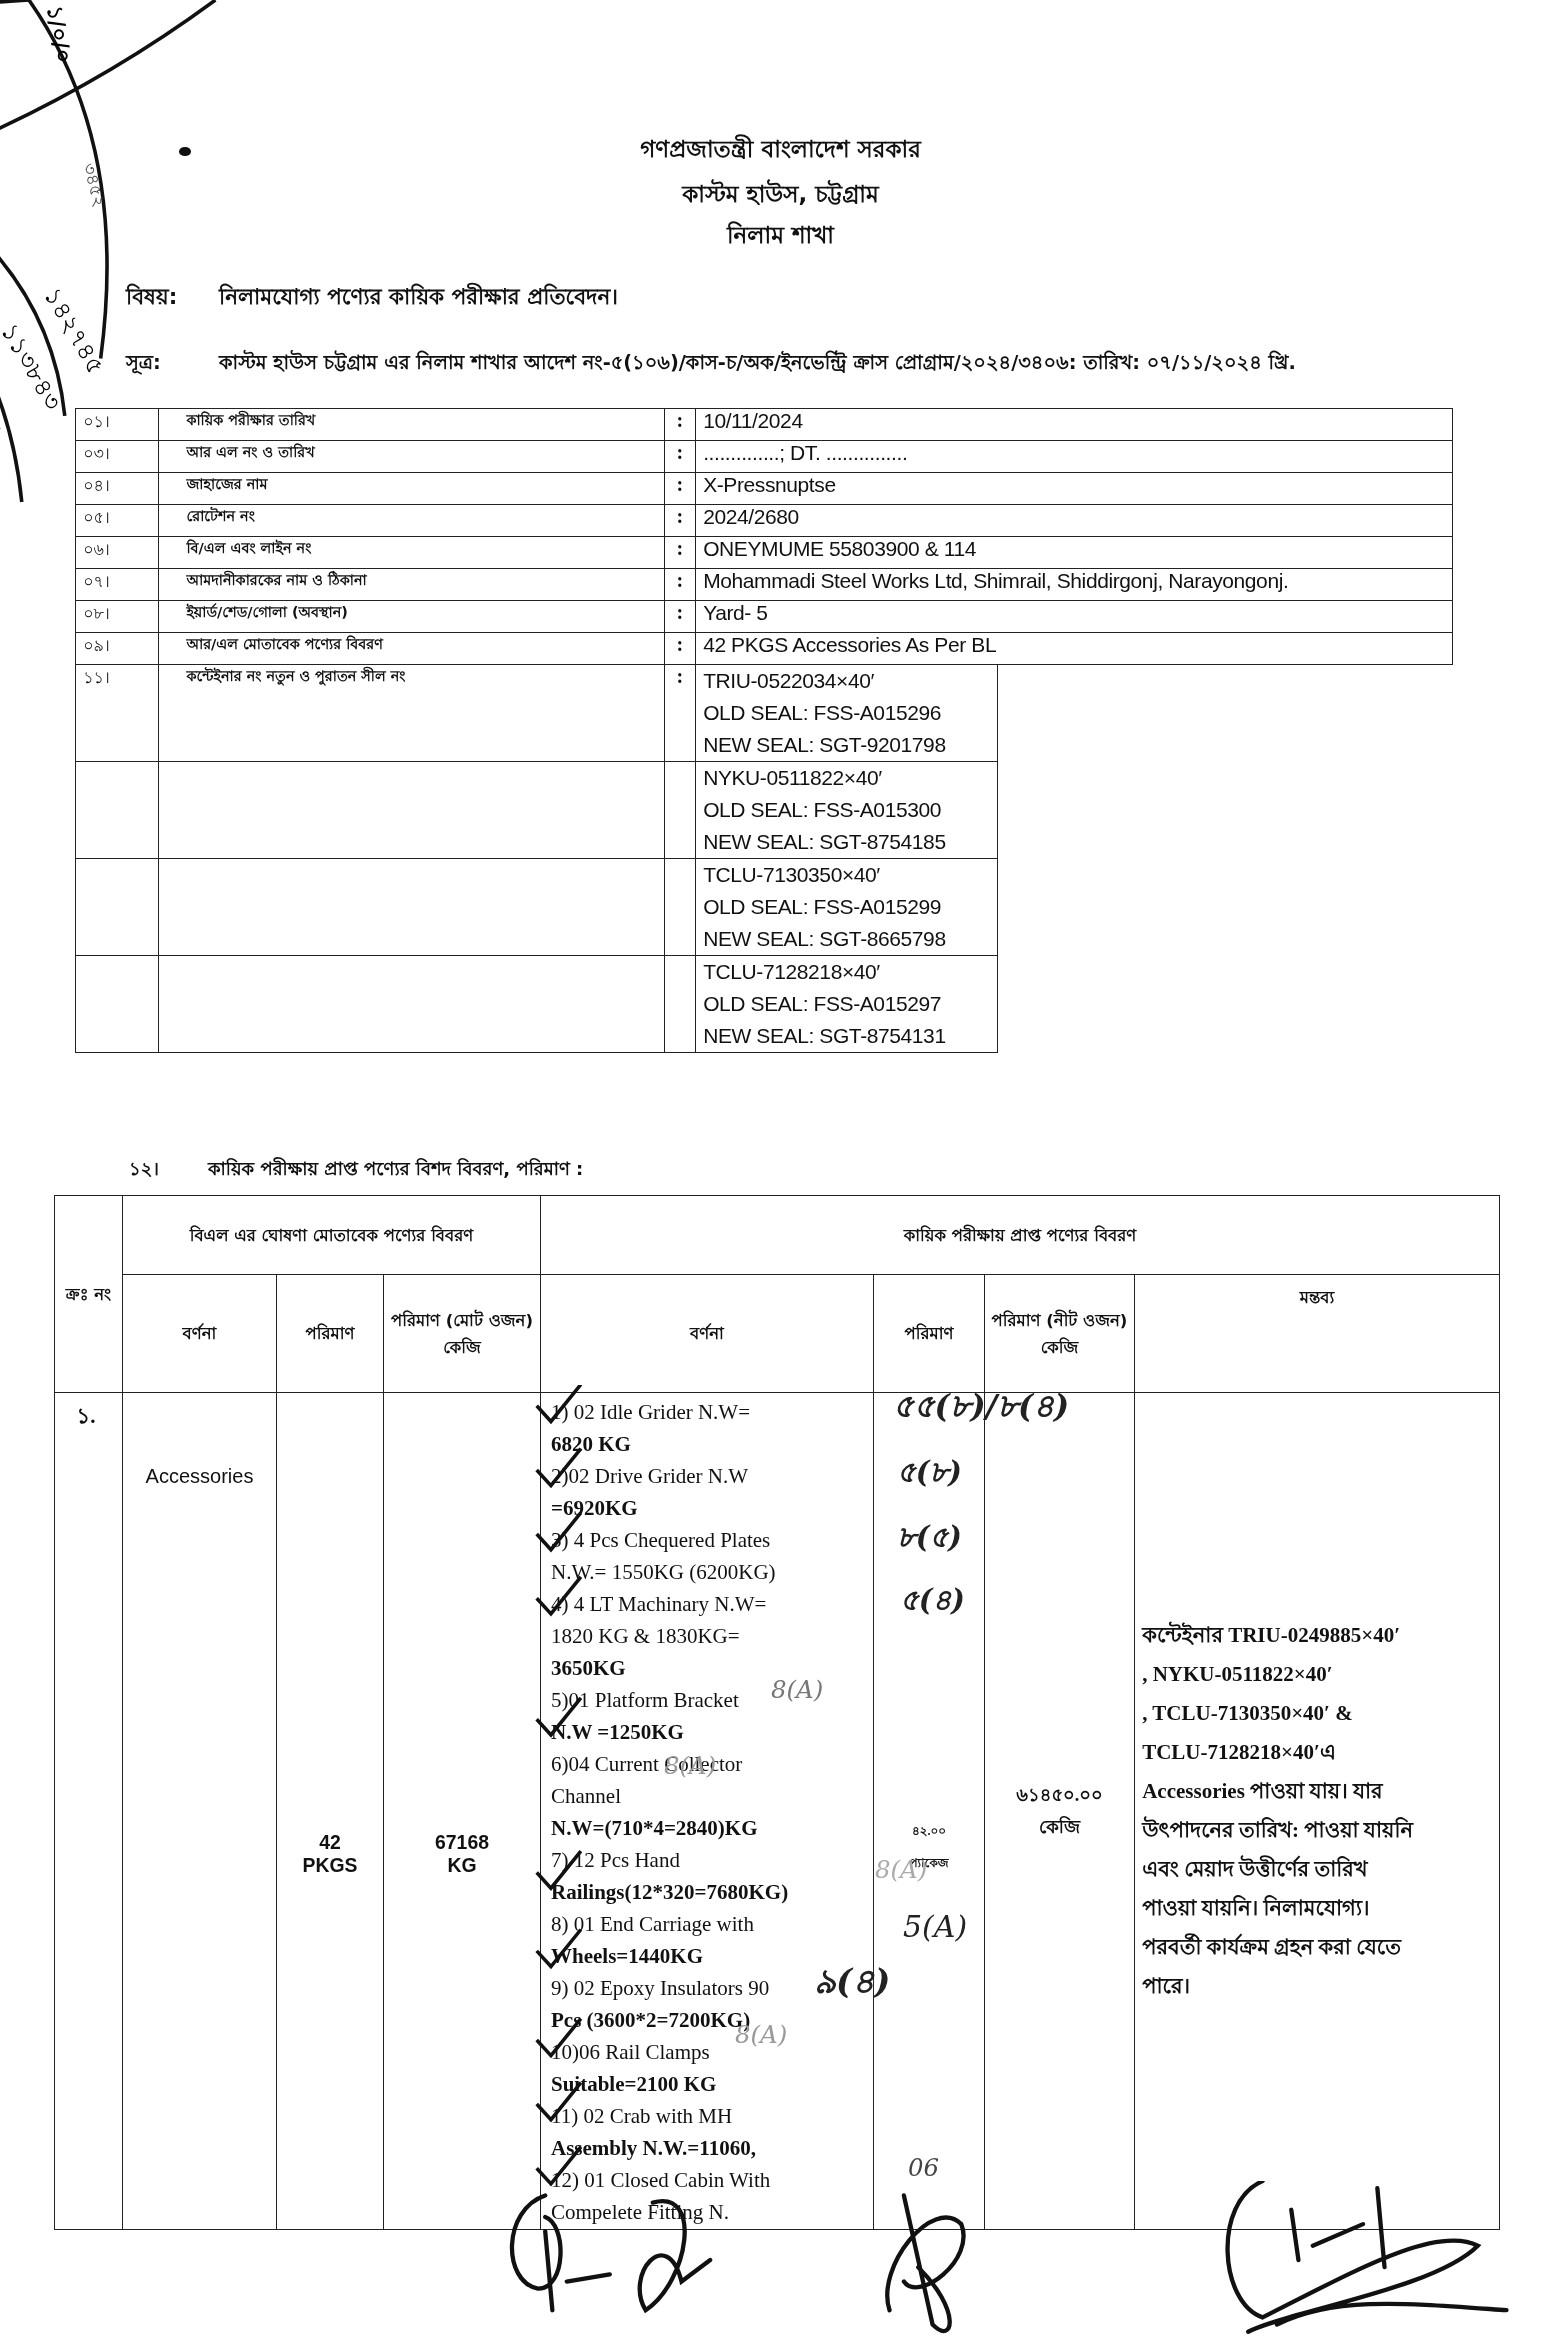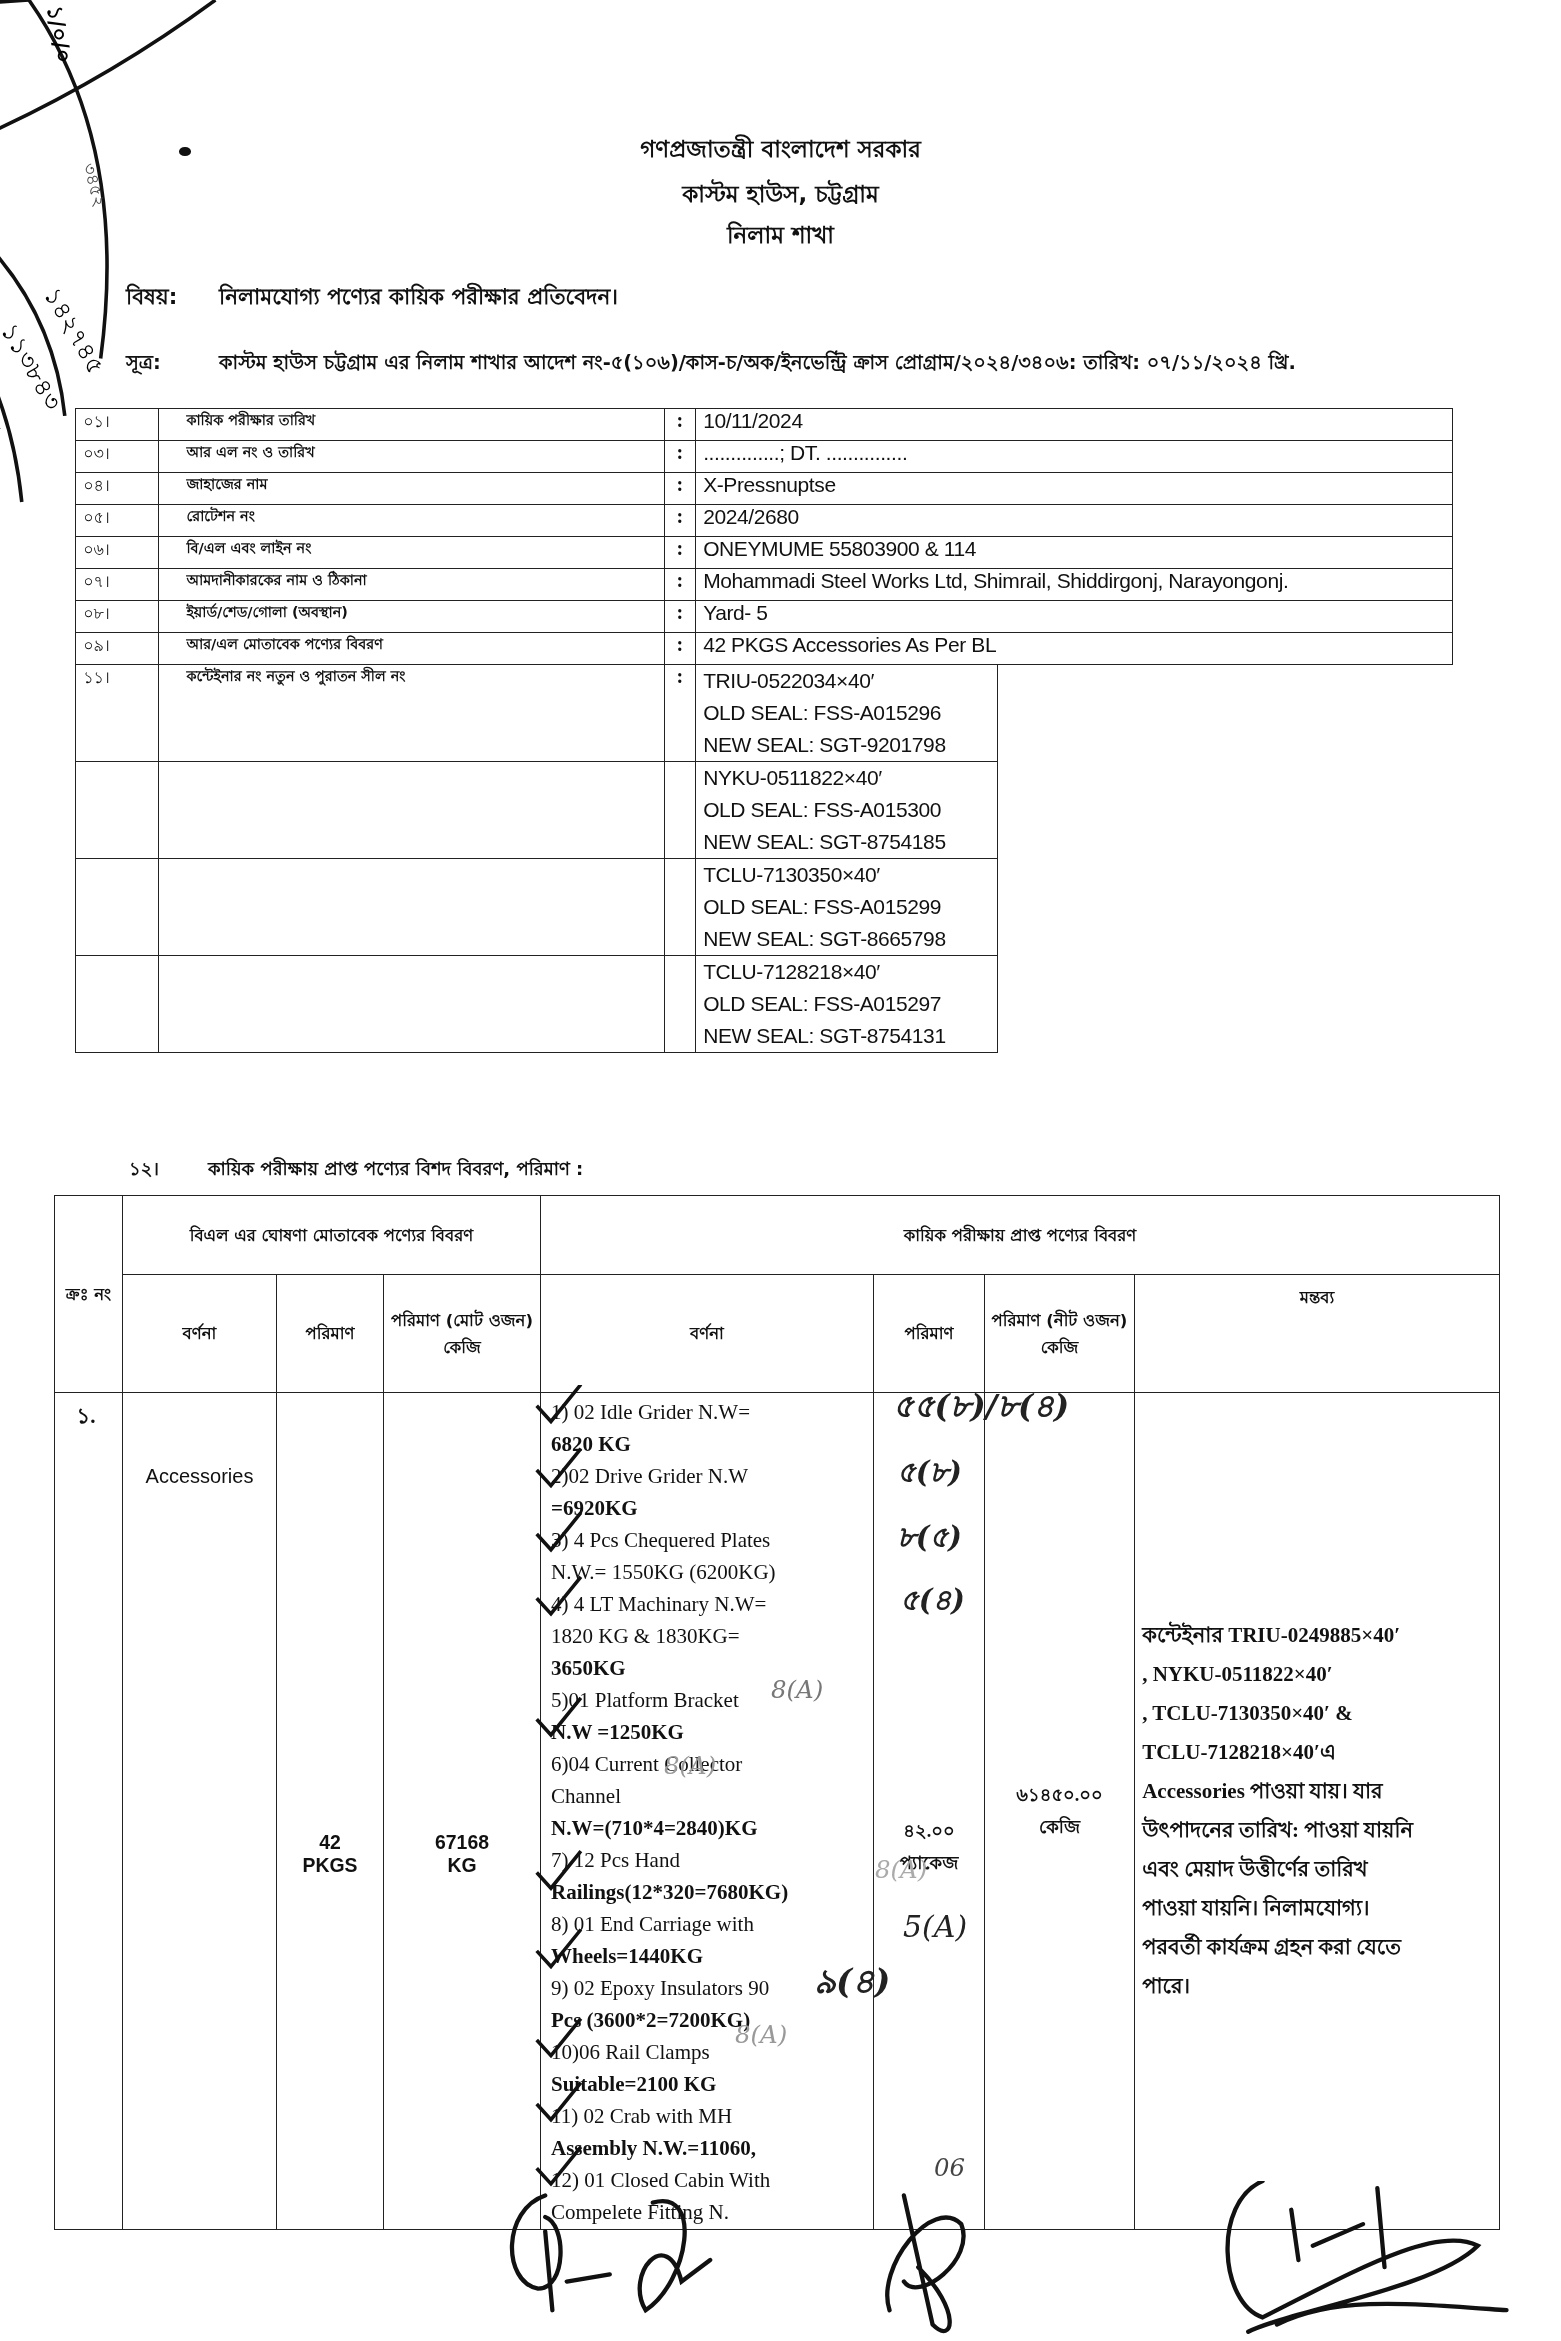--- a/index.html
+++ b/index.html
@@ -222,21 +222,21 @@
           <div style="font-weight: bold;">Wheels=1440KG</div>
           <div>9) 02 Epoxy Insulators 90</div>
           <div style="font-weight: bold;">Pcs (3600*2=7200KG)</div>
           <div>10)06  Rail Clamps</div>
           <div style="font-weight: bold;">Suitable=2100 KG</div>
           <div>11) 02 Crab with MH</div>
           <div style="font-weight: bold;">Assembly N.W.=11060,</div>
           <div>12) 01 Closed Cabin With</div>
           <div>Compelete Fitting N.</div>
         </td>
-      <td class="center bn" style="font-size:18px;line-height:32px;padding-top:73px;margin-top:40px;">
+      <td class="center bn" style="font-size:12px;line-height:32px;padding-top:73px;margin-top:40px;">
         <div>৪২.০০</div>
         <div>প্যাকেজ</div>
       </td>
       <td class="center bn" style="font-size:18px;line-height:32px;padding-top:0px;">
         <div>৬১৪৫০.০০</div>
         <div>কেজি</div>
       </td>
       <td class="remarks" id="remarks-cell">
           <div>কন্টেইনার TRIU-0249885×40′</div>
           <div>, NYKU-0511822×40′</div>
@@ -256,21 +256,21 @@
 <div class="hand" style="left:893px;top:1381px;font-size:32px;font-weight:bold;">৫৫(৮)/৮(৪)</div>
 <div class="hand" style="left:897px;top:1449px;font-size:29px;font-weight:bold;">৫(৮)</div>
 <div class="hand" style="left:897px;top:1514px;font-size:29px;font-weight:bold;">৮(৫)</div>
 <div class="hand" style="left:900px;top:1577px;font-size:29px;font-weight:bold;">৫(৪)</div>
 <div class="hand" style="left:771px;top:1675px;color:#777;">8(A)</div>
 <div class="hand" style="left:664px;top:1751px;color:#999;">8(A)</div>
 <div class="hand" style="left:875px;top:1855px;color:#aaa;">8(A)</div>
 <div class="hand" style="left:903px;top:1909px;font-size:30px;">5(A)</div>
 <div class="hand" style="left:814px;top:1955px;font-size:34px;font-weight:bold;">৯(৪)</div>
 <div class="hand" style="left:735px;top:2020px;color:#999;">8(A)</div>
-<div class="hand" style="left:908px;top:2153px;color:#444;margin-left:26px;">06</div>
+<div class="hand" style="left:908px;top:2153px;color:#444;">06</div>
 
 <svg class="abs" style="left:531px;top:1385px;width:57px;height:804px;" id="checks" viewBox="0 0 80 1120" width="57" height="804">
     <path d="M8 25 L28 47 L70 -5" fill="none" stroke="#111" stroke-width="5"></path>
     <path d="M8 115 L28 137 L70 85" fill="none" stroke="#111" stroke-width="5"></path>
     <path d="M8 205 L28 227 L70 175" fill="none" stroke="#111" stroke-width="5"></path>
     <path d="M8 295 L28 317 L70 265" fill="none" stroke="#111" stroke-width="5"></path>
     <path d="M8 465 L28 487 L70 435" fill="none" stroke="#111" stroke-width="5"></path>
     <path d="M8 680 L28 702 L70 650" fill="none" stroke="#111" stroke-width="5"></path>
     <path d="M8 790 L28 812 L70 760" fill="none" stroke="#111" stroke-width="5"></path>
     <path d="M8 915 L28 937 L70 885" fill="none" stroke="#111" stroke-width="5"></path>

